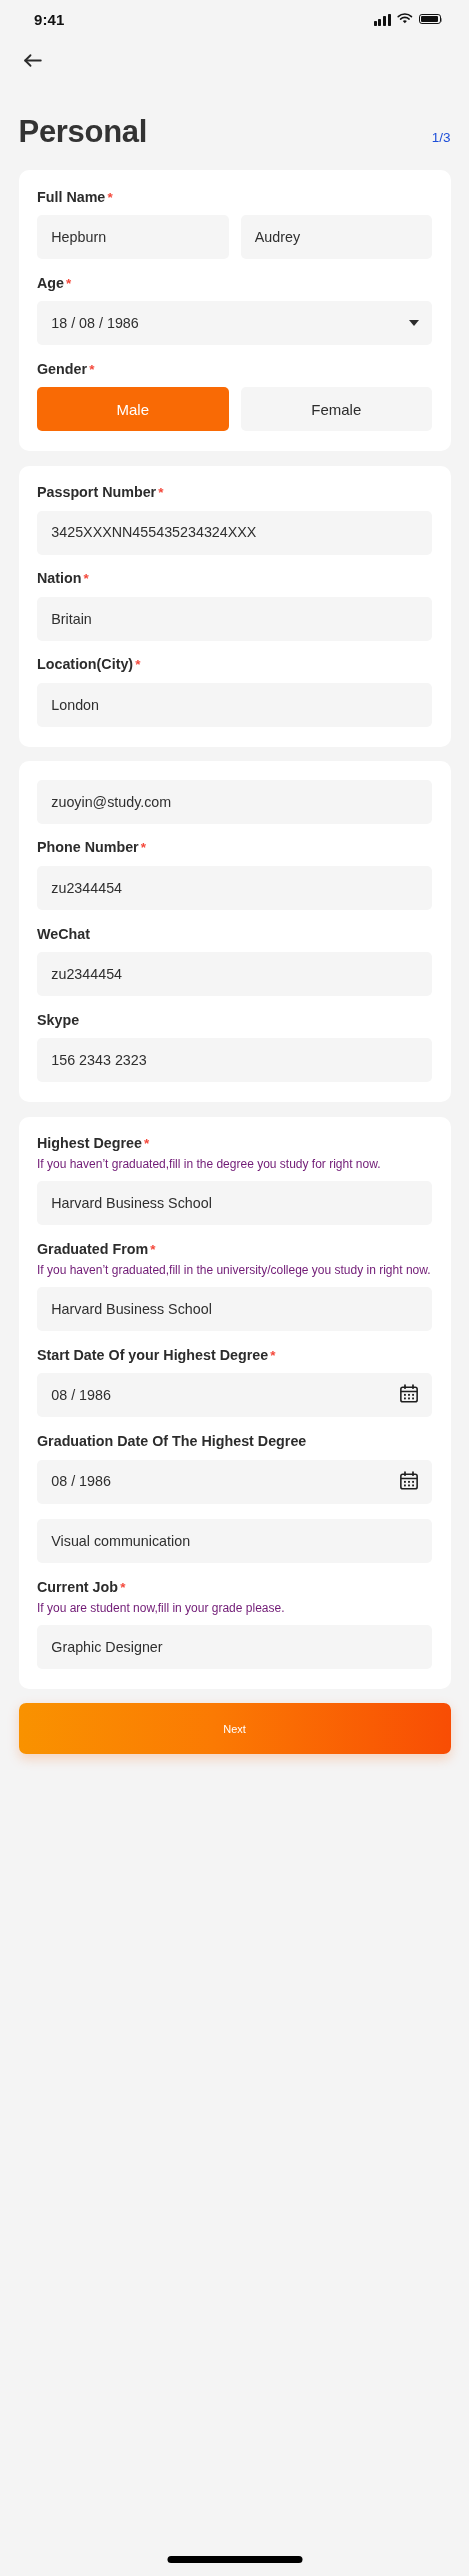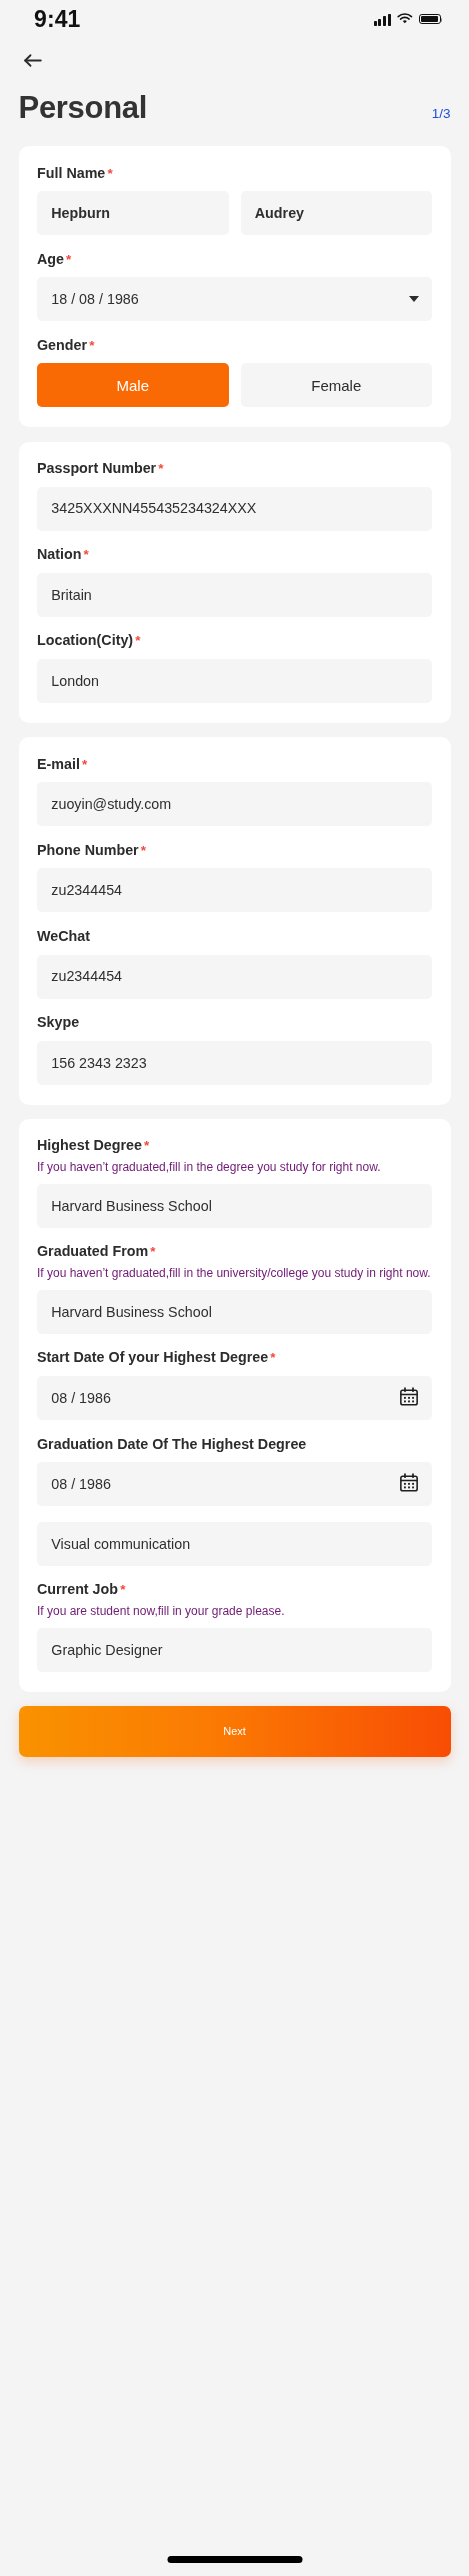--- a/index.html
+++ b/index.html
@@ -20,21 +20,21 @@
 
   
   .statusbar {
     height: 38px;
     display: flex;
     align-items: center;
     justify-content: space-between;
     padding: 0 28.5px 0 34px;
   }
   .status-time {
-    font-size: 23px;
+    font-size: 15px;
     font-weight: bold;
     color: #111;
     letter-spacing: 0.1px;
   }
   .status-icons { display: flex; align-items: center; gap: 6.4px; }
   .icon-cellular { display: flex; align-items: flex-end; gap: 1.8px; height: 13px; }
   .icon-cellular i { width: 2.9px; background: #111; border-radius: 0.7px; display: block; }
   .icon-cellular i:nth-child(1) { height: 4.3px; }
   .icon-cellular i:nth-child(2) { height: 6.8px; }
   .icon-cellular i:nth-child(3) { height: 9.3px; }
@@ -60,20 +60,21 @@
     width: 33px; height: 33px;
     display: flex; align-items: center; justify-content: center;
     cursor: pointer;
   }
   .header {
     display: flex;
     align-items: baseline;
     justify-content: space-between;
     padding: 7.1px 18.5px 0 18.5px;
     height: 61px;
+    margin-top: 24px;
   }
   .page-title {
     font-size: 31px;
     font-weight: bold;
     color: #333333;
     letter-spacing: -0.3px;
     line-height: 1;
   }
   .page-step { font-size: 13.5px; color: #1d4ed8; }
 
@@ -109,21 +110,21 @@
     width: 100%;
     display: flex;
     align-items: center;
     padding: 0 14.3px;
     font-size: 14.3px;
     color: #2f2f2f;
     position: relative;
     cursor: text;
   }
   .input-value { font-size: 14.3px; color: #2f2f2f; line-height: 1; }
-  .row { display: flex; gap: 12px; font-weight: bold; }
+  .row { display: flex; gap: 12px; }
   .row .input { flex: 1; }
 
   .caret {
     position: absolute; right: 13px; top: 50%;
     transform: translateY(-50%);
     width: 0; height: 0;
     border-left: 5px solid transparent;
     border-right: 5px solid transparent;
     border-top: 6.4px solid #2c2c2c;
   }
@@ -268,23 +269,20 @@
       <div class="input">
         <span class="input-value">London</span>
       </div>
     </div>
 
   </div>
 
   <div class="card">
 
     <div class="field">
-      <div class="label">
-        <span>E-mail</span><span class="req">*</span>
-      </div>
       <div class="input">
         <span class="input-value">zuoyin@study.com</span>
       </div>
     </div>
 
     <div class="field">
       <div class="label">
         <span>Phone Number</span><span class="req">*</span>
       </div>
       <div class="input">

